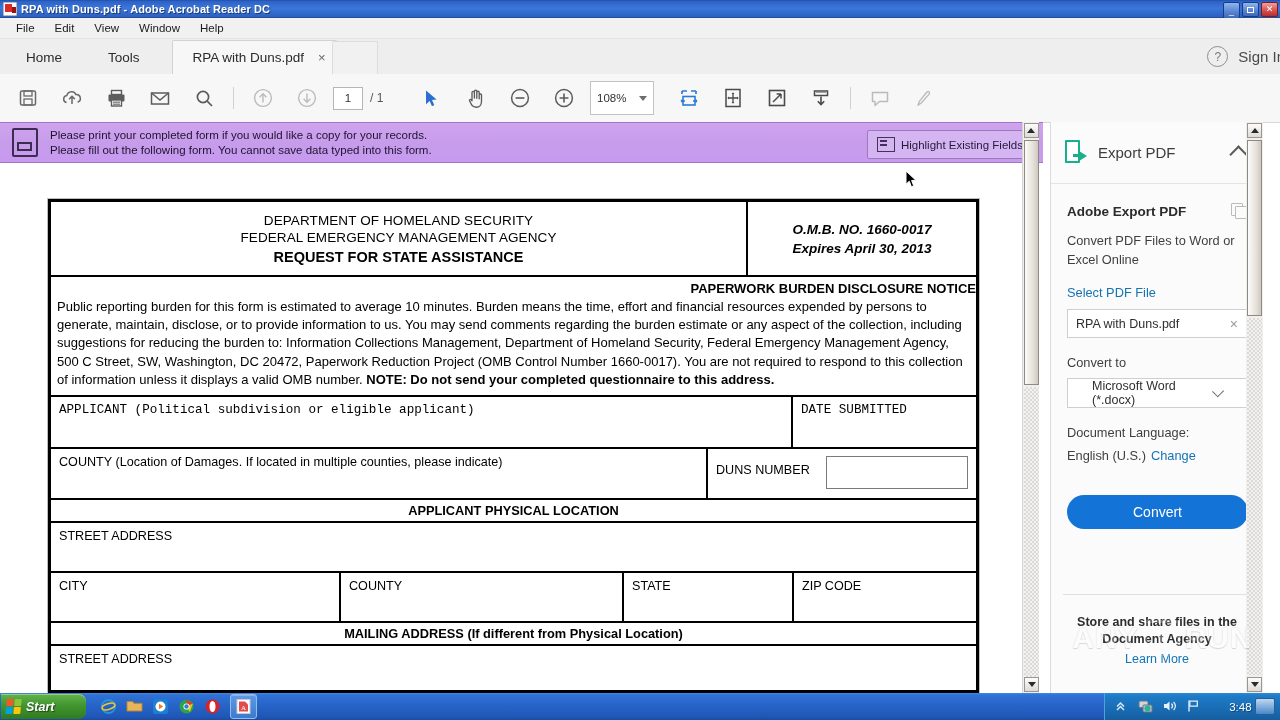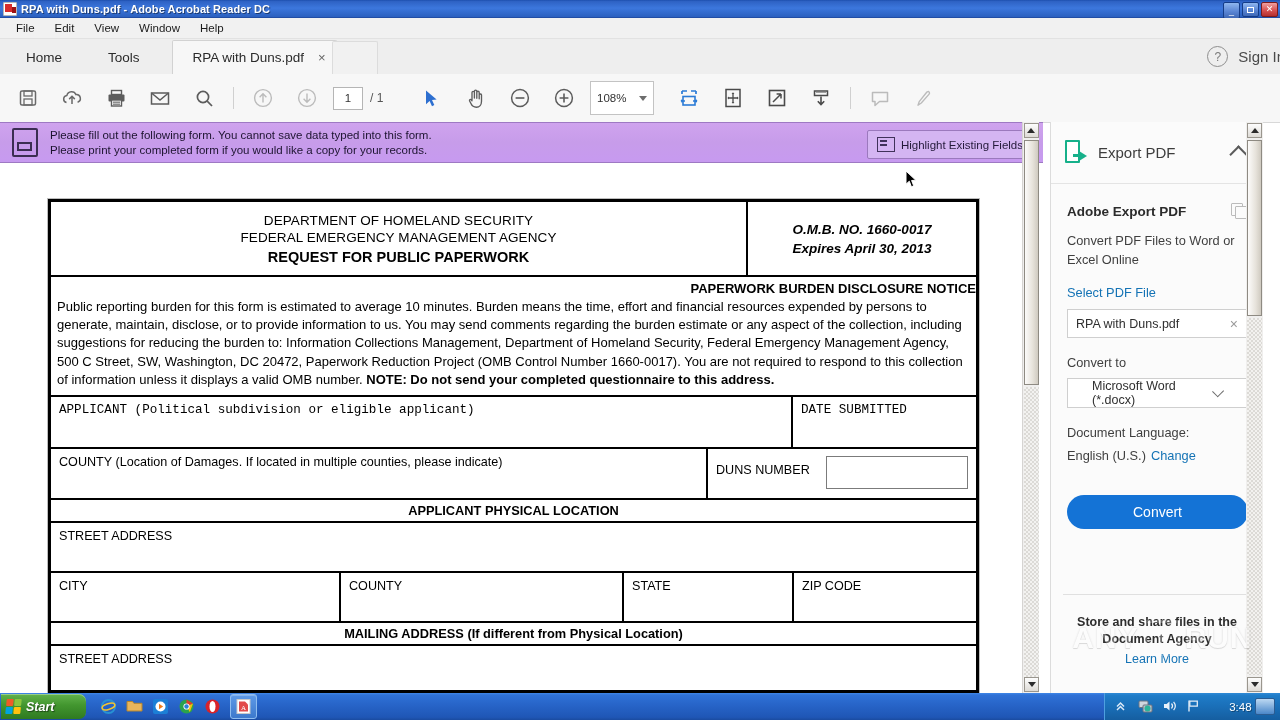--- a/index.html
+++ b/index.html
@@ -546,42 +546,42 @@
         <svg width="22" height="21" viewBox="0 0 22 21">
             <path d="M15.6 3.6c1 .9 1.1 1.9.3 2.8L8.3 15 5 17.2l1.2-3.6 7.5-9.3c.8-.9 1.8-.8 1.9-.7z" fill="none" stroke="#6a6a6a" stroke-width="1.4" stroke-linejoin="round"></path>
           </svg>
       </div>
     </div>
   </div>
 
   <div class="noticebar">
     <div class="notice-ico"></div>
     <div>
+      <div class="notice-txt">Please print your completed form if you would like a copy for your records.</div>
       <div class="notice-txt">Please fill out the following form. You cannot save data typed into this form.</div>
-      <div class="notice-txt">Please print your completed form if you would like a copy for your records.</div>
     </div>
     <div class="hl-btn">
       <span class="hl-ico"></span>
       <span class="hl-txt">Highlight Existing Fields</span>
     </div>
   </div>
 
   <div class="navpane-toggle">
     <div class="navpane-arrow"></div>
   </div>
 
   <div class="docview">
     <div class="page">
       <div class="form">
 
         <div class="hdr-row">
           <div class="hdr-left">
             <div class="hdr-l1">DEPARTMENT OF HOMELAND SECURITY</div>
             <div class="hdr-l1">FEDERAL EMERGENCY MANAGEMENT AGENCY</div>
-            <div class="hdr-l3">REQUEST FOR PUBLIC PAPERWORK</div>
+            <div class="hdr-l3">REQUEST FOR STATE ASSISTANCE</div>
           </div>
           <div class="hdr-right">
             <div>O.M.B. NO. 1660-0017</div>
             <div>Expires April 30, 2013</div>
           </div>
         </div>
 
         <div>
           <div class="burden-title">PAPERWORK BURDEN DISCLOSURE NOTICE</div>
           <div class="burden-body"><span>Public reporting burden for this form is estimated to average 10 minutes.  Burden means the time, effort and financial resources expended by persons to generate, maintain, disclose, or to provide information to us.  You may send comments regarding the burden estimate or any aspect of the collection, including suggestions for reducing the burden to: Information Collections Management, Department of Homeland Security, Federal Emergency Management Agency, 500 C Street, SW, Washington, DC 20472, Paperwork Reduction Project (OMB Control Number 1660-0017).   You are not required to respond to this collection of information unless it displays a valid OMB number.  </span><b>NOTE:</b><b>  Do not send your completed questionnaire to this address.</b></div>

